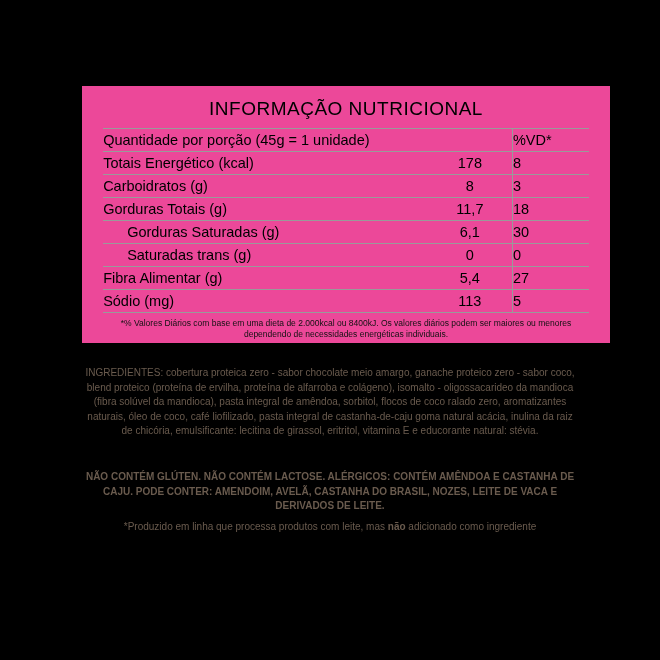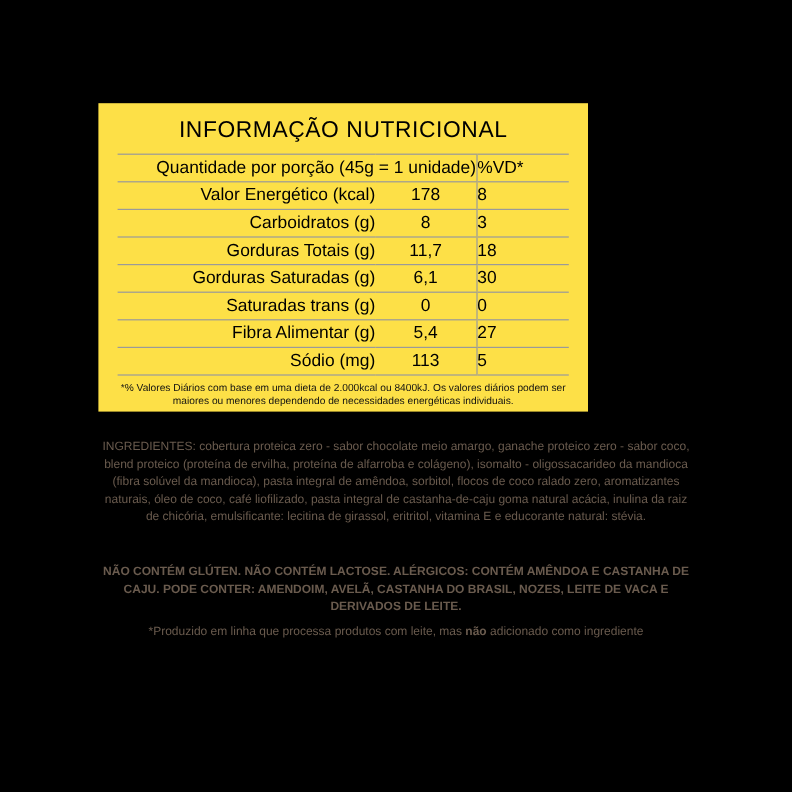--- a/index.html
+++ b/index.html
@@ -14,22 +14,22 @@
     color: #ffffff;
     position: relative;
     overflow: hidden;
   }
 
   
   #panel {
     position: absolute;
     left: 82px;
     top: 86px;
-    width: 408px;
-    background: #fde047;
+    width: 528px;
+    background: #ec4899;
     color: #000000;
     box-sizing: border-box;
     padding: 8px 0 4px 0;
   }
 
   .nut-title {
     text-align: center;
     font-size: 19px;
     letter-spacing: 0.5px;
     font-weight: 400;
@@ -49,21 +49,21 @@
     vertical-align: middle;
     white-space: nowrap;
   }
   table.nutri tr.head td {
     border-top: 1px solid #9a9a9a;
   }
   table.nutri tr:last-child td {
     border-bottom: 1px solid #9a9a9a;
   }
   td.c-label {
-    text-align: right;
+    text-align: left;
     padding-left: 4px;
     margin-top: 40px;
   }
   td.c-val {
     text-align: center;
     width: 84px;
   }
   td.c-vd {
     text-align: left;
     width: 76px;
@@ -131,21 +131,21 @@
   <div class="nut-title">INFORMAÇÃO  NUTRICIONAL</div>
 
   <table class="nutri">
     <tbody>
       <tr class="head">
         <td class="c-label" colspan="2">Quantidade por porção (45g = 1 unidade)</td>
         <td class="c-vd">%VD*</td>
       </tr>
 
       <tr>
-        <td class="c-label">Valor Energético (kcal)</td>
+        <td class="c-label">Totais Energético (kcal)</td>
         <td class="c-val">178</td>
         <td class="c-vd">8</td>
       </tr>
 
       <tr>
         <td class="c-label">Carboidratos (g)</td>
         <td class="c-val">8</td>
         <td class="c-vd">3</td>
       </tr>
 

